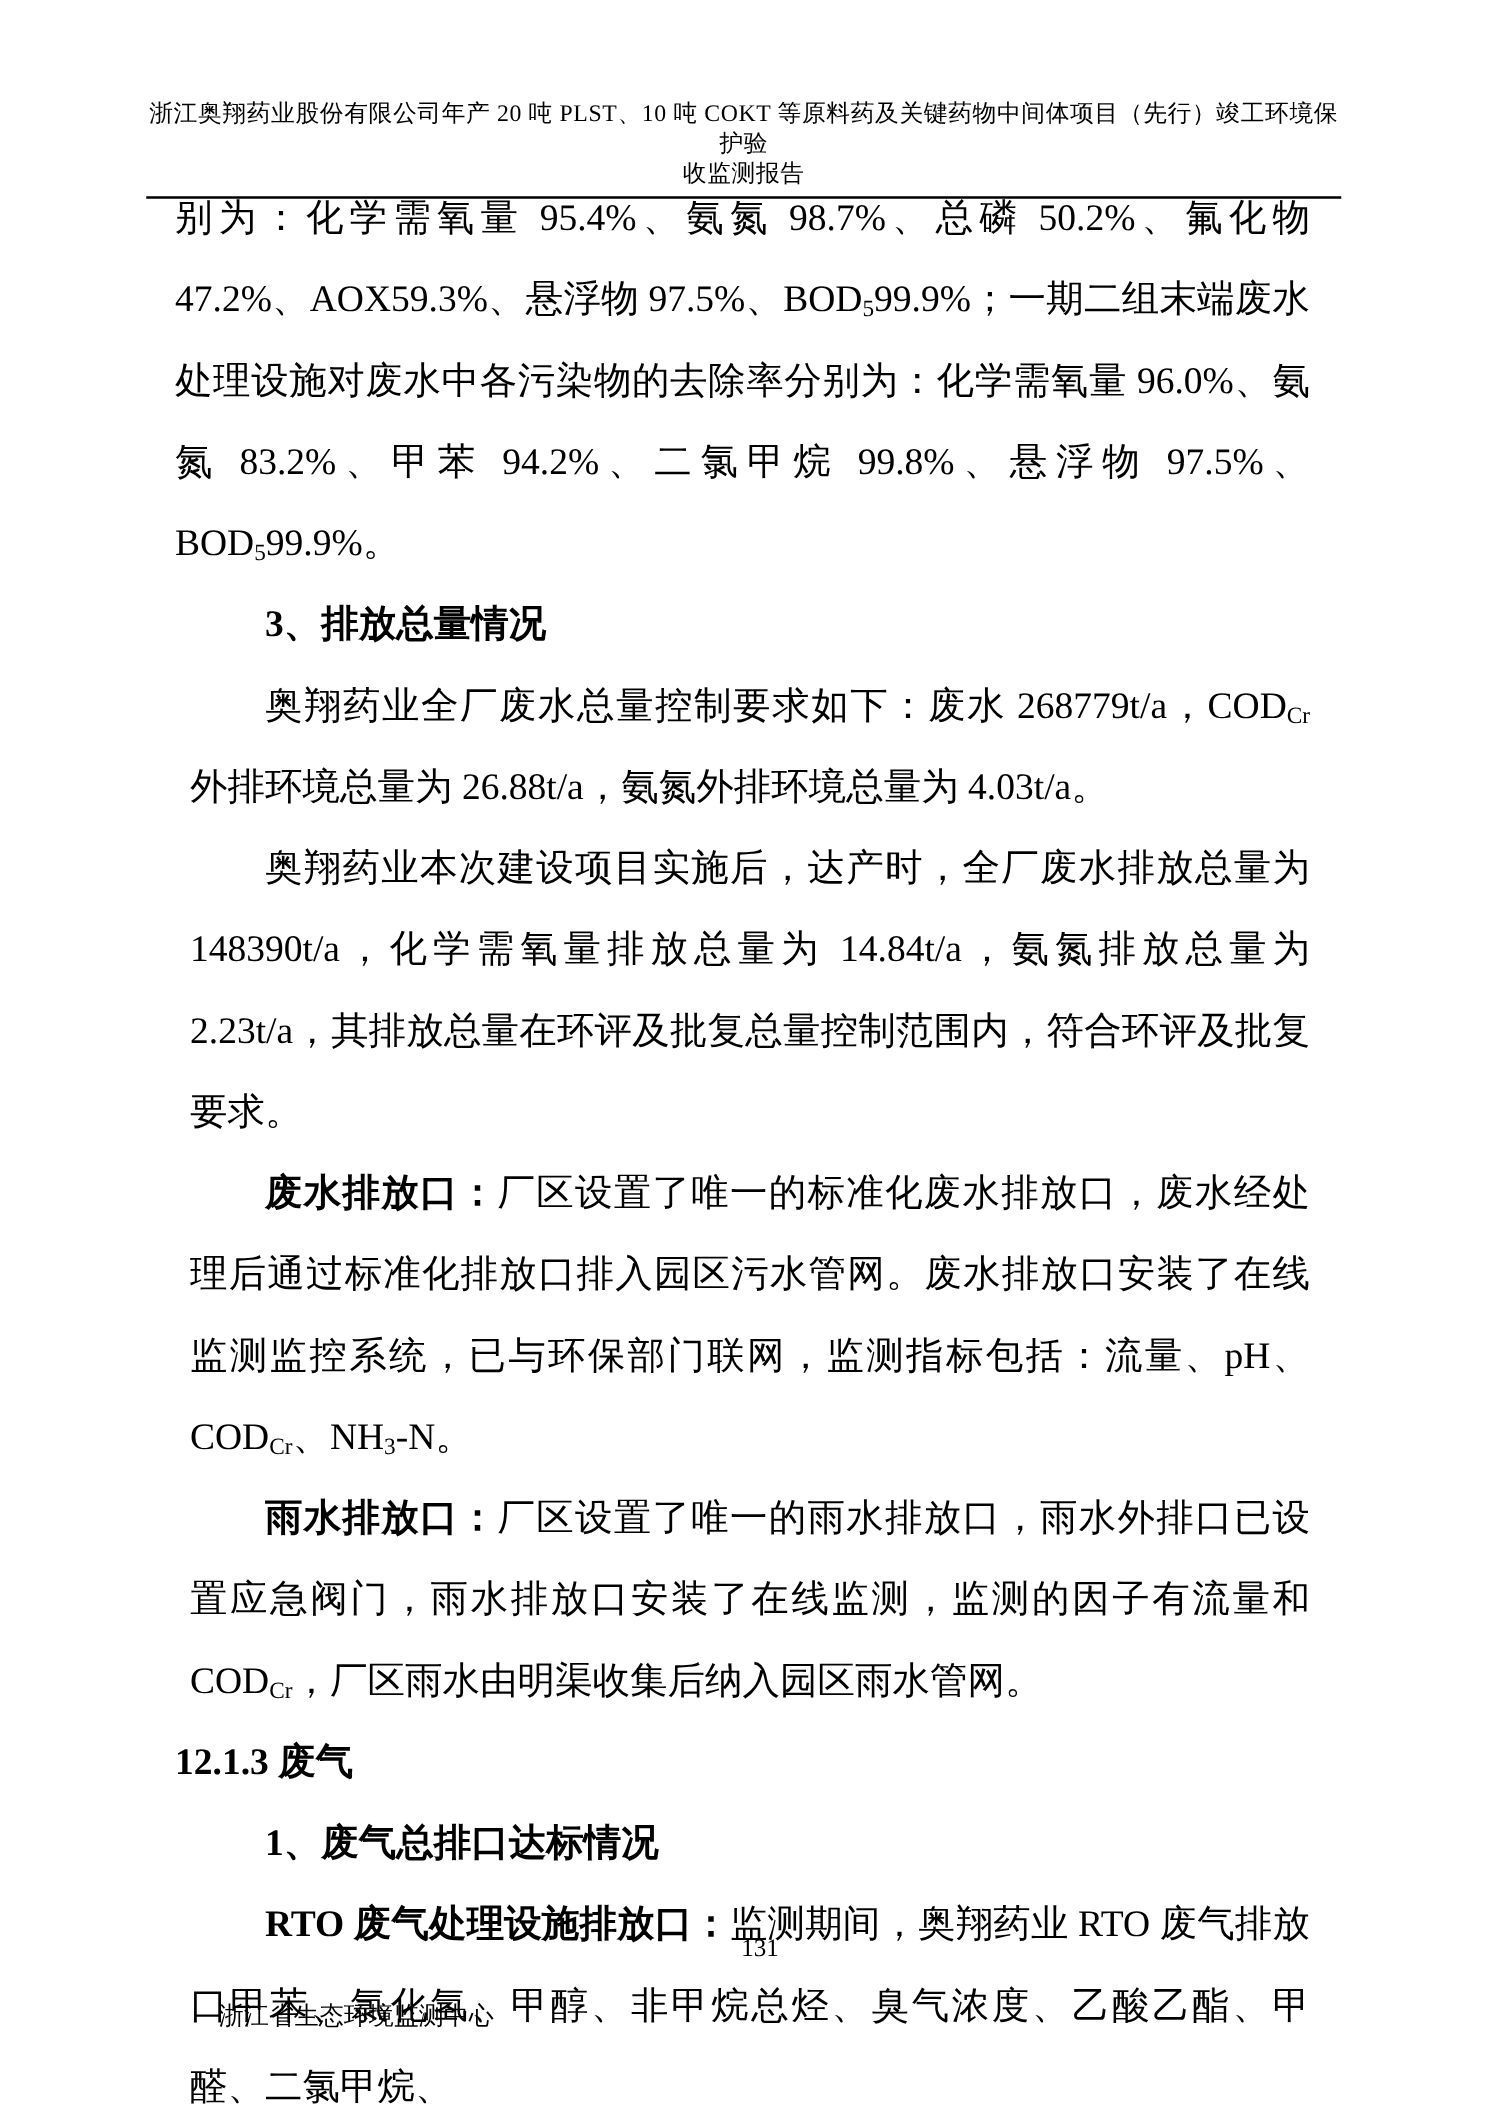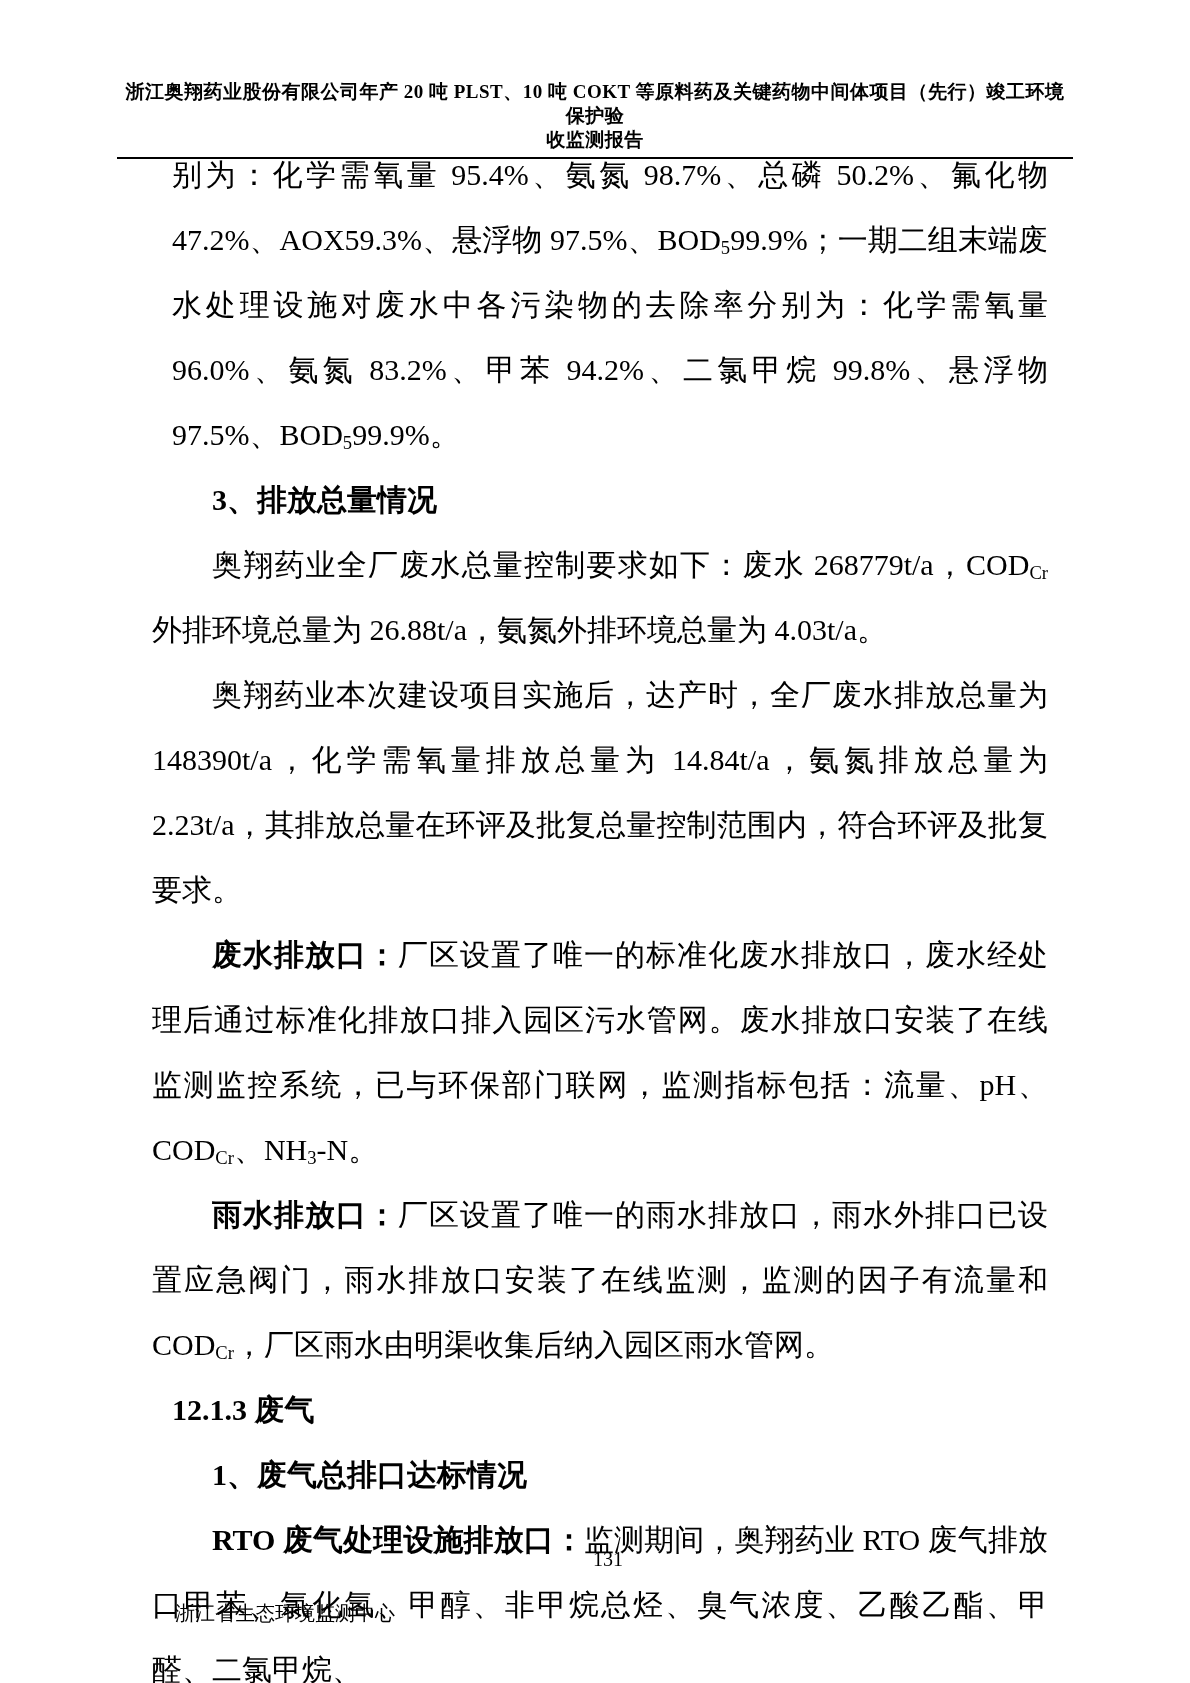--- a/index.html
+++ b/index.html
@@ -17,35 +17,34 @@
     position: absolute;
     top: 80px;
     left: 117px;
     width: 956px;
     text-align: center;
     font-size: 19px;
     line-height: 24px;
     letter-spacing: 0.5px;
     border-bottom: 2px solid #000000;
     padding-bottom: 5px;
-    font-weight: bold;
   }
   
   .doc-content {
     position: absolute;
     top: 142px;
     left: 140px;
     width: 908px;
     font-size: 30px;
     line-height: 65px;
     text-align: justify;
   }
   .block { margin: 0; padding: 0; }
   .indent { text-indent: 60px; margin-left: 12px; }
-  .no-indent { text-indent: 0; margin-left: 32px; }
+  .no-indent { text-indent: 0; }
   .heading { font-weight: bold; }
   .b { font-weight: bold; }
   sub {
     font-size: 0.62em;
     line-height: 0;
     vertical-align: baseline;
     position: relative;
     top: 0.22em;
   }
   

